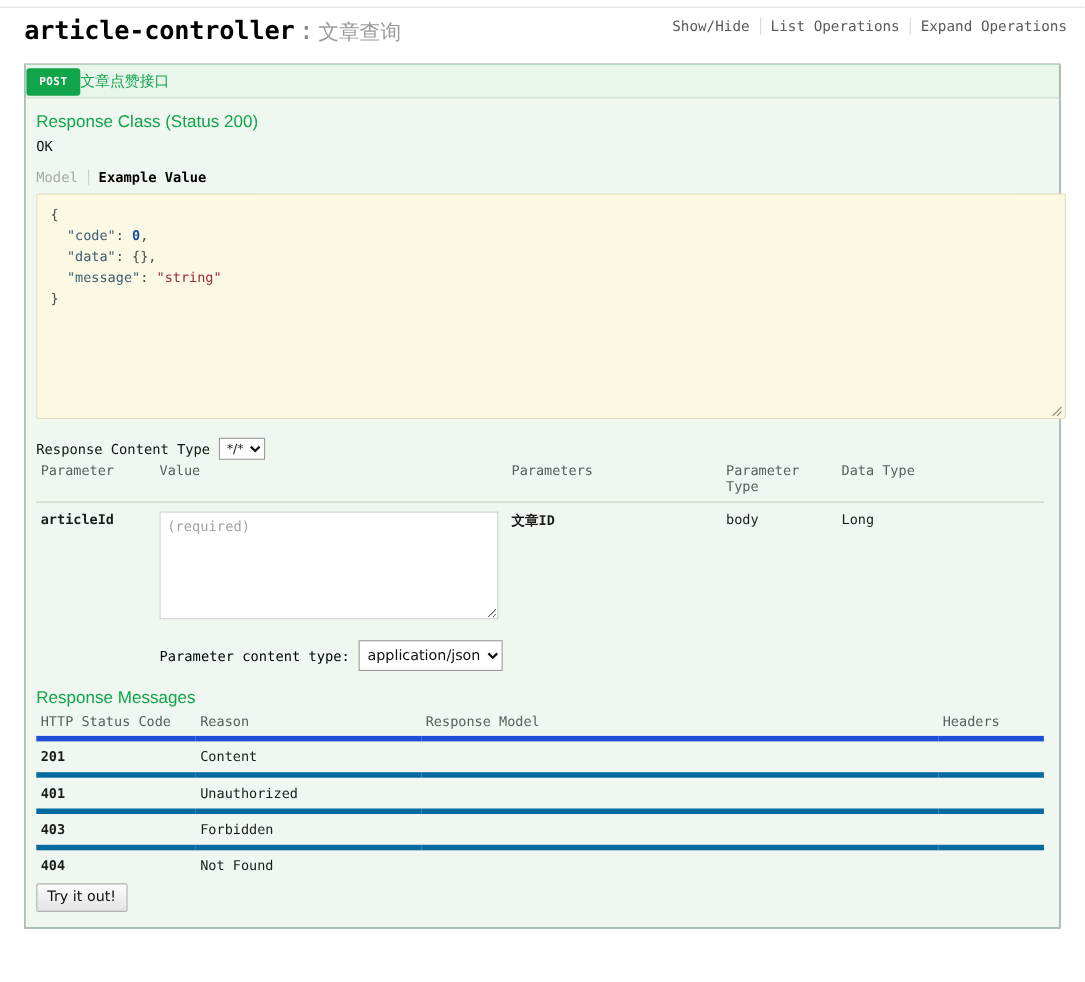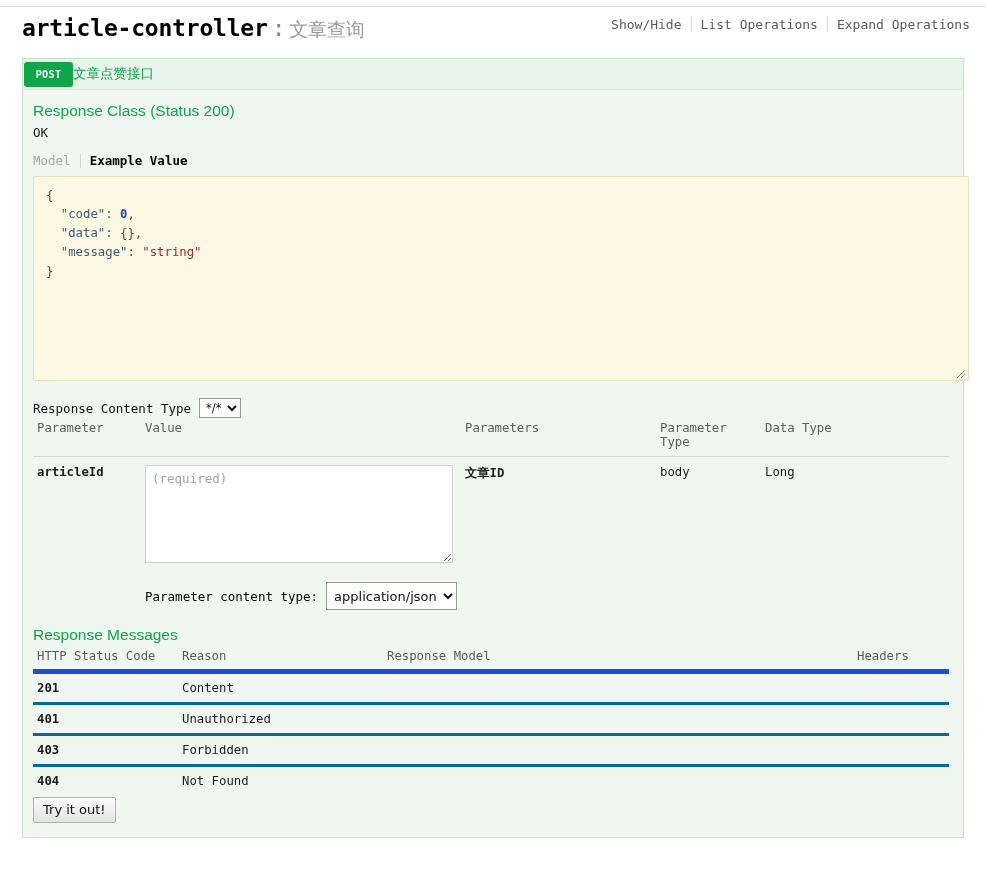--- a/index.html
+++ b/index.html
@@ -231,21 +231,21 @@
   .param-ctype {
     display: flex; align-items: center;
     margin: 11px 0 0 112px;
     font-size: 12.5px;
   }
   .param-ctype label { margin-right: 8px; }
 
   
   table.msgs { margin-top: 0; }
   table.msgs thead th { border-bottom: 5px solid #1d4ed8; padding-bottom: 6px; }
-  table.msgs tbody td { padding: 7px 4px; border-bottom: 3px solid #0369a1; }
+  table.msgs tbody td { padding: 7px 4px; border-bottom: 5px solid #0369a1; }
   table.msgs tbody tr:last-child td { border-bottom: none; }
   td.code { font-weight: bold; width: 145px; }
   td.reason { width: 205px; }
   td.rmodel { width: 470px; }
   th.c-code { width: 145px; }
   th.c-reason { width: 205px; }
   th.c-rmodel { width: 470px; }
 
   .submit-wrap { margin-top: 2px; }
   button.try-btn {

